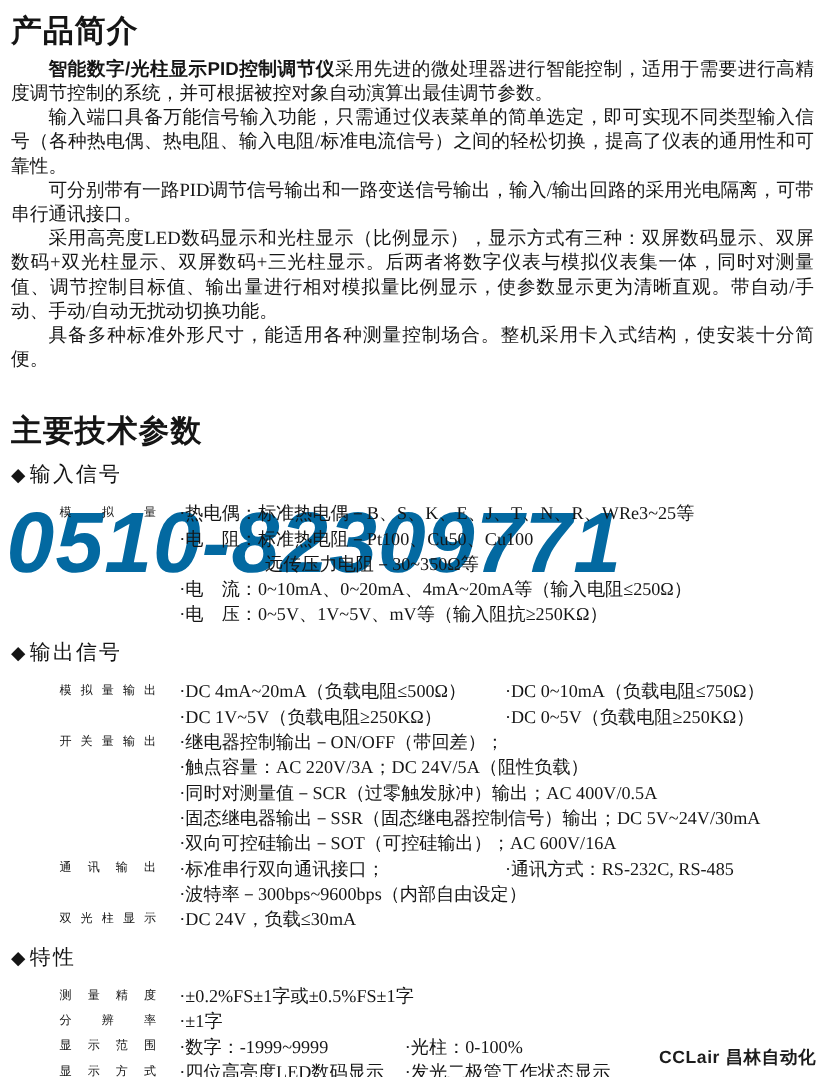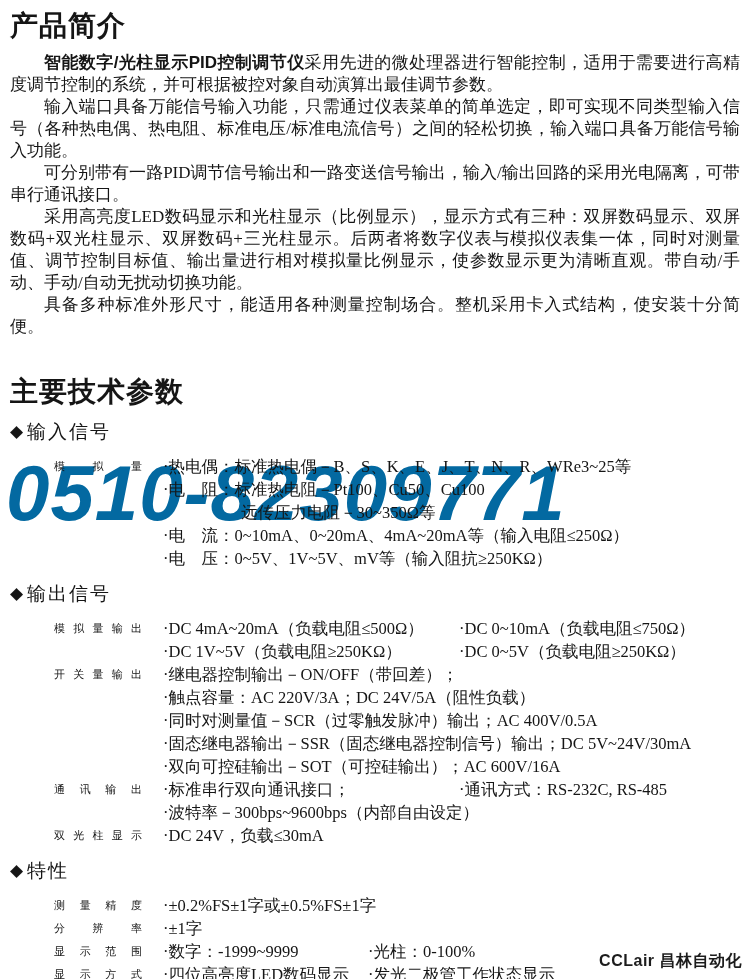--- a/index.html
+++ b/index.html
@@ -20,21 +20,21 @@
   }
   .page {
     position: relative; z-index: 1;
     padding: 12px 10px 0 10px;
   }
   .doc-h1 {
     font-family: "Liberation Sans", sans-serif;
     font-weight: bold; font-size: 28px; line-height: 32px;
     letter-spacing: 1px;
   }
-  .intro-title { margin-bottom: 8px; font-family: Liberation Mono, monospace; }
+  .intro-title { margin-bottom: 8px; }
   .tech-title { margin-top: 38px; margin-bottom: 4px; }
   .para {
     font-size: 17px; line-height: 22px;
     text-align: justify; text-indent: 2em;
   }
   .lead-bold { font-family: "Liberation Sans", sans-serif; font-weight: bold; }
   .sec-title {
     display: flex; align-items: center;
     font-size: 19px; font-weight: normal;
     letter-spacing: 2px; line-height: 24px;
@@ -65,21 +65,21 @@
 </style>
 </head>
 <body>
 
 <div class="watermark" style="color: #0369a1;">0510-82309771</div>
 
 <div class="page">
   <h1 class="doc-h1 intro-title">产品简介</h1>
   <div id="intro-paras">
       <p class="para"><span class="lead-bold">智能数字/光柱显示PID控制调节仪</span><span>采用先进的微处理器进行智能控制，适用于需要进行高精度调节控制的系统，并可根据被控对象自动演算出最佳调节参数。</span></p>
-      <p class="para"><span>输入端口具备万能信号输入功能，只需通过仪表菜单的简单选定，即可实现不同类型输入信号（各种热电偶、热电阻、标准电压/标准电流信号）之间的轻松切换，输入端口具备万能信号输入功能。</span></p>
+      <p class="para"><span>输入端口具备万能信号输入功能，只需通过仪表菜单的简单选定，即可实现不同类型输入信号（各种热电偶、热电阻、输入电阻/标准电流信号）之间的轻松切换，提高了仪表的通用性和可靠性。</span></p>
       <p class="para"><span>可分别带有一路PID调节信号输出和一路变送信号输出，输入/输出回路的采用光电隔离，可带串行通讯接口。</span></p>
       <p class="para"><span>采用高亮度LED数码显示和光柱显示（比例显示），显示方式有三种：双屏数码显示、双屏数码+双光柱显示、双屏数码+三光柱显示。后两者将数字仪表与模拟仪表集一体，同时对测量值、调节控制目标值、输出量进行相对模拟量比例显示，使参数显示更为清晰直观。带自动/手动、手动/自动无扰动切换功能。</span></p>
       <p class="para"><span>具备多种标准外形尺寸，能适用各种测量控制场合。整机采用卡入式结构，使安装十分简便。</span></p>
     </div>
 
   <h1 class="doc-h1 tech-title">主要技术参数</h1>
   <div id="spec-sections">
       <section class="spec-section sec-0">
         <h2 class="sec-title">
           <span class="diamond">◆</span>

